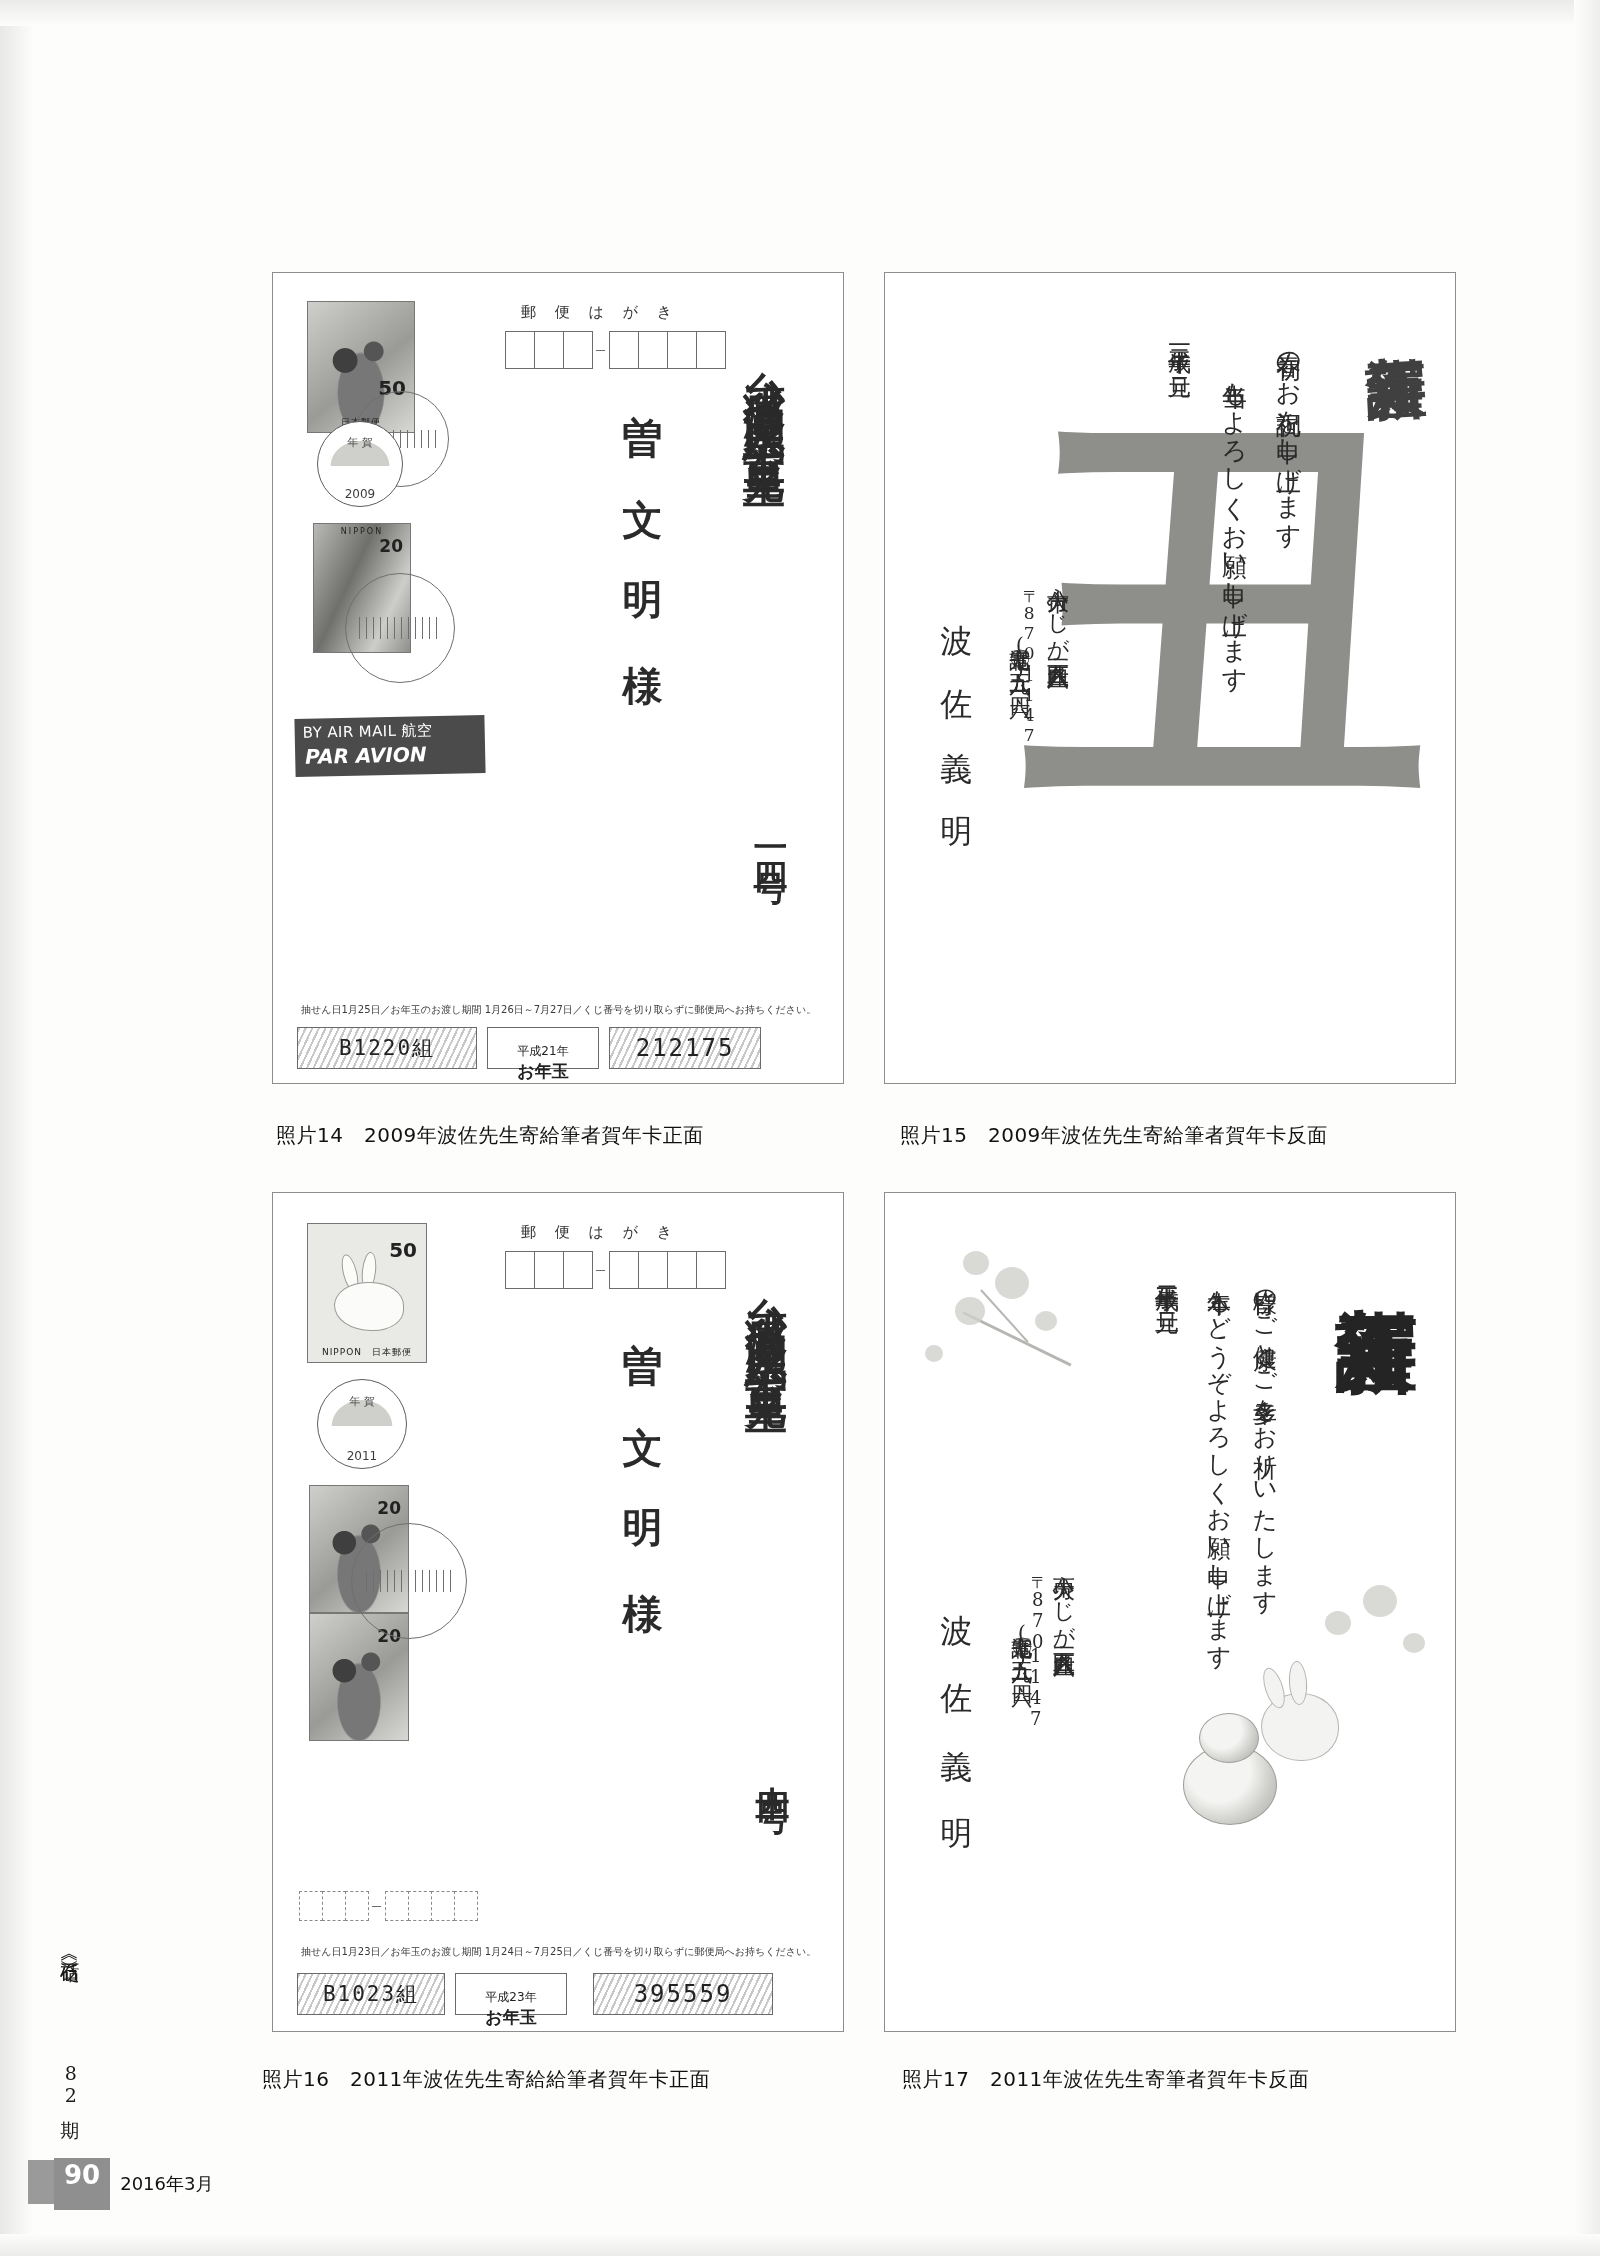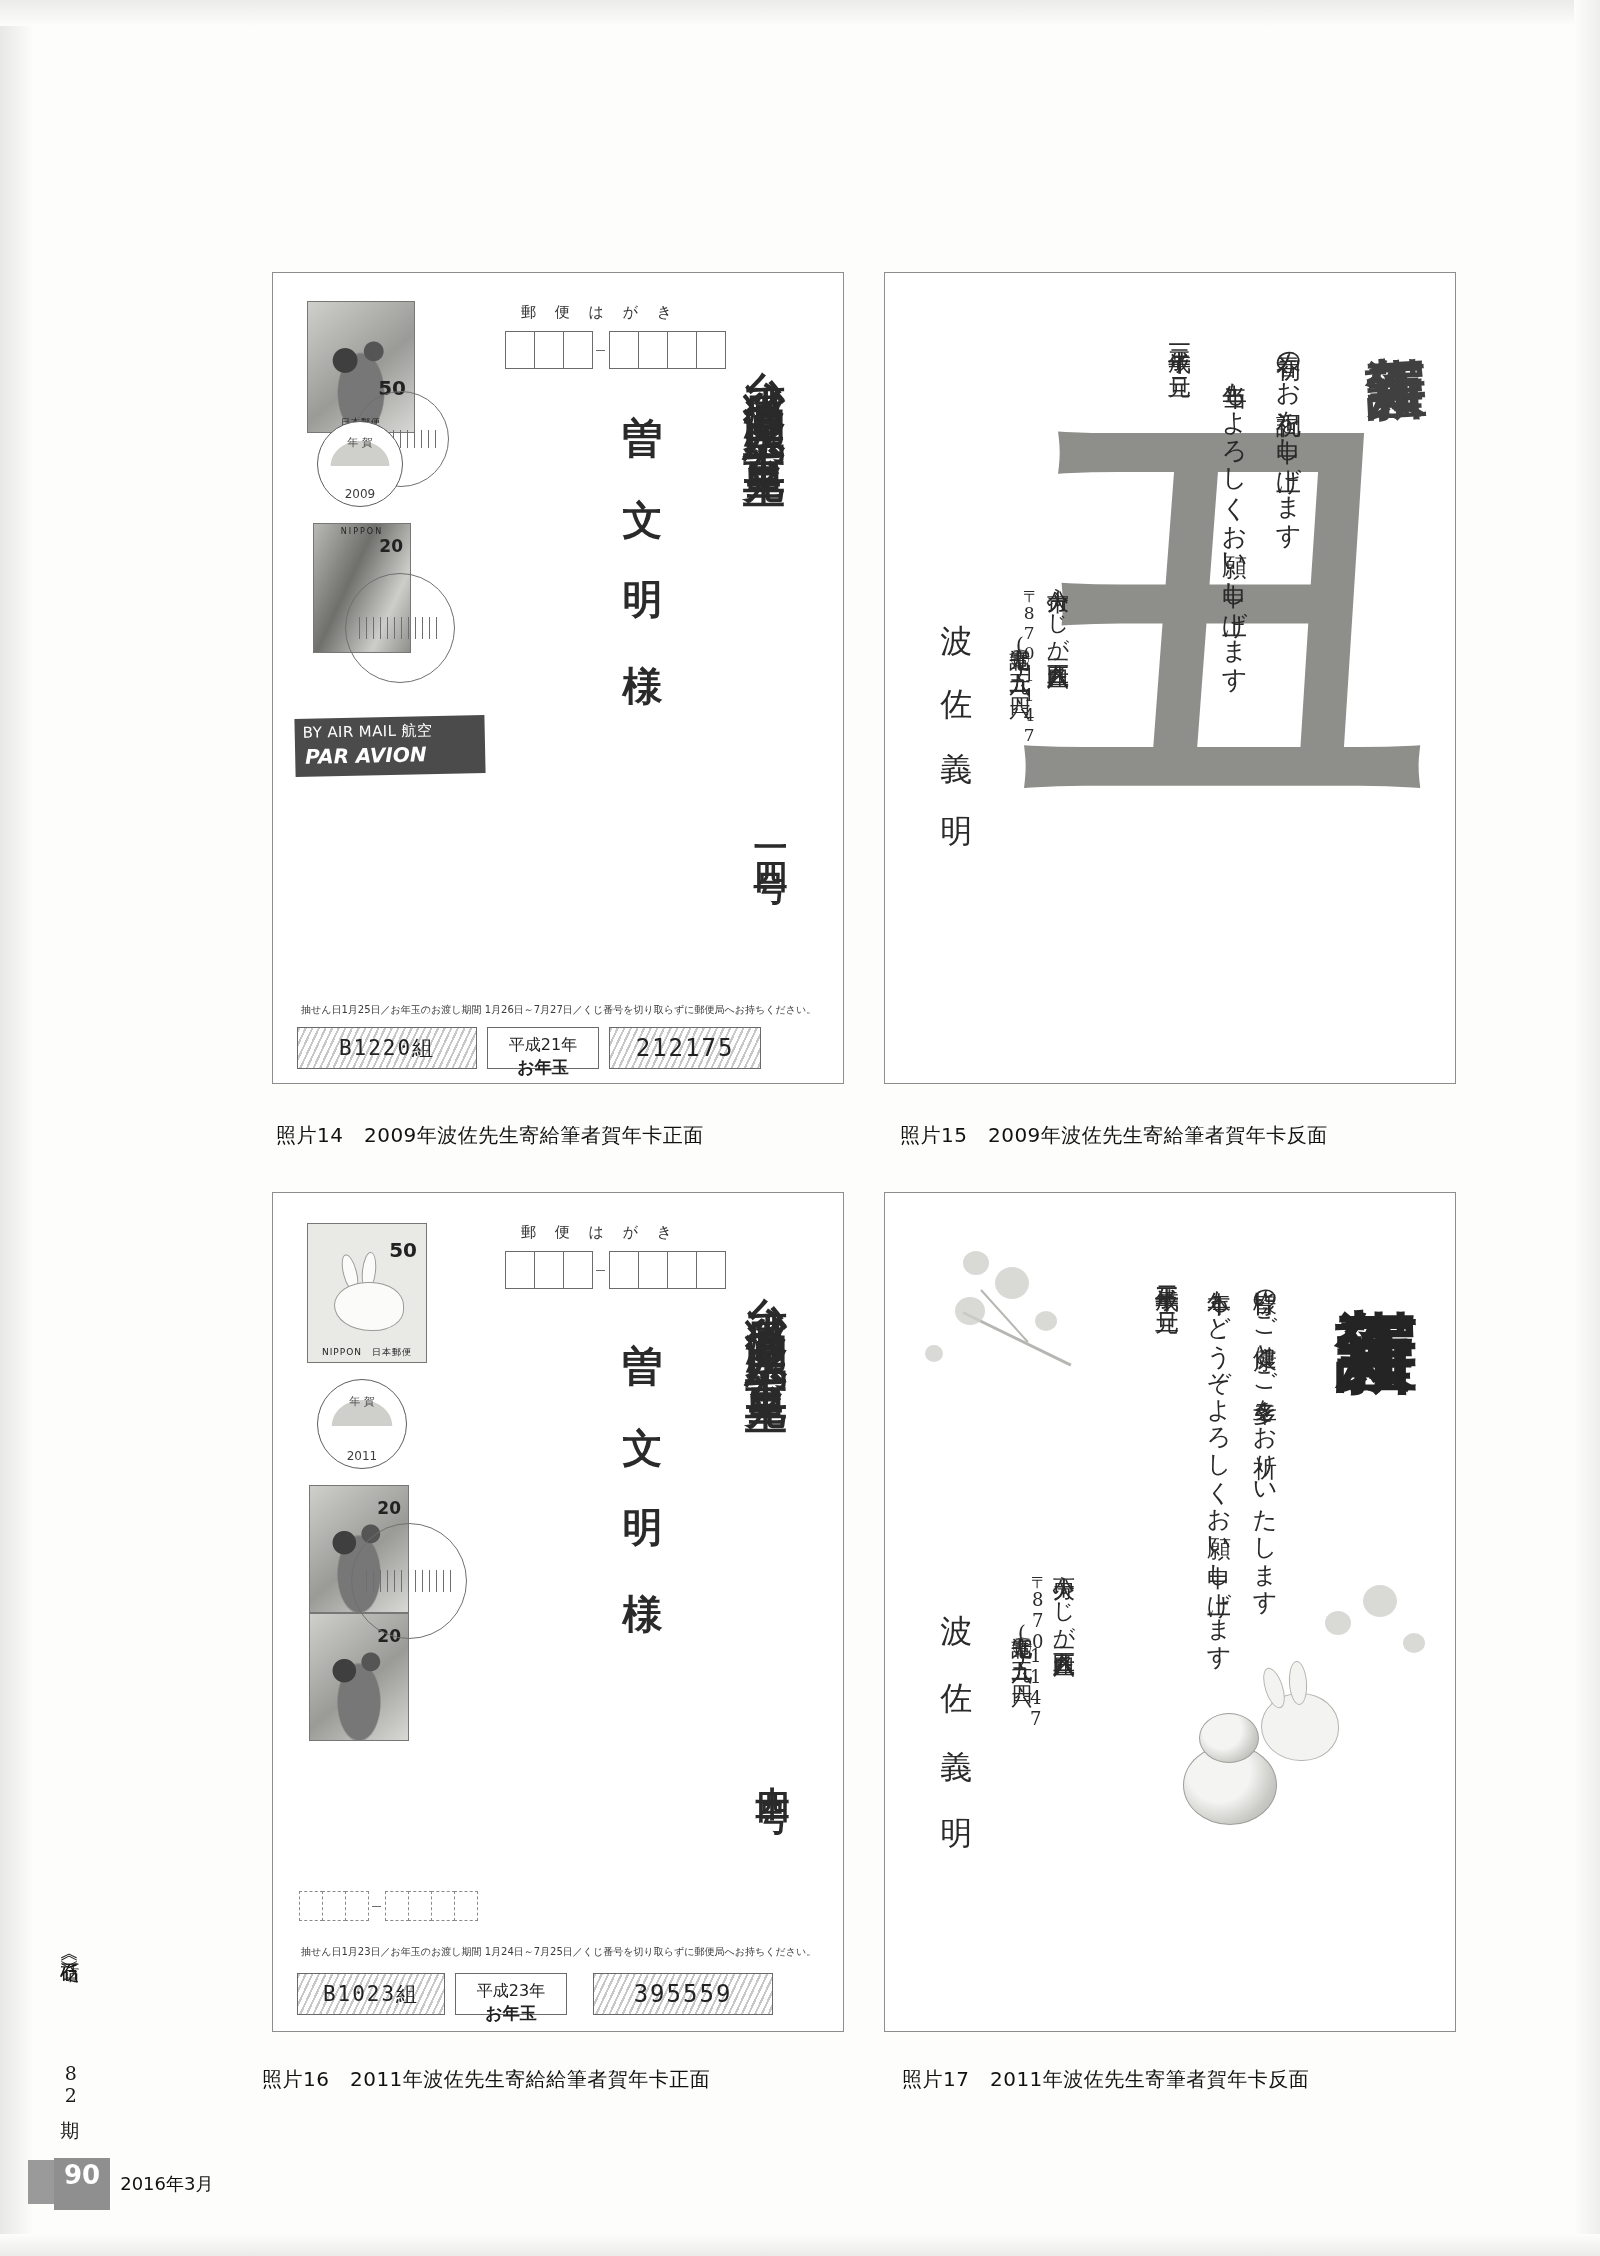--- a/index.html
+++ b/index.html
@@ -268,23 +268,23 @@
   }
   .otoshidama {
     position: relative;
     border: 1px solid #6a6a6a;
     background: #fff;
     box-sizing: border-box;
     text-align: center;
     color: #222;
   }
   .otoshidama .y {
-    font-size: 16px;
+    font-size: 12px;
     display: block;
-    margin-top: 7px;
+    margin-top: 15px;
   }
   .otoshidama .o {
     font-size: 17px;
     font-weight: bold;
     display: block;
   }
 
   
   .brush-big {
     position: absolute;

